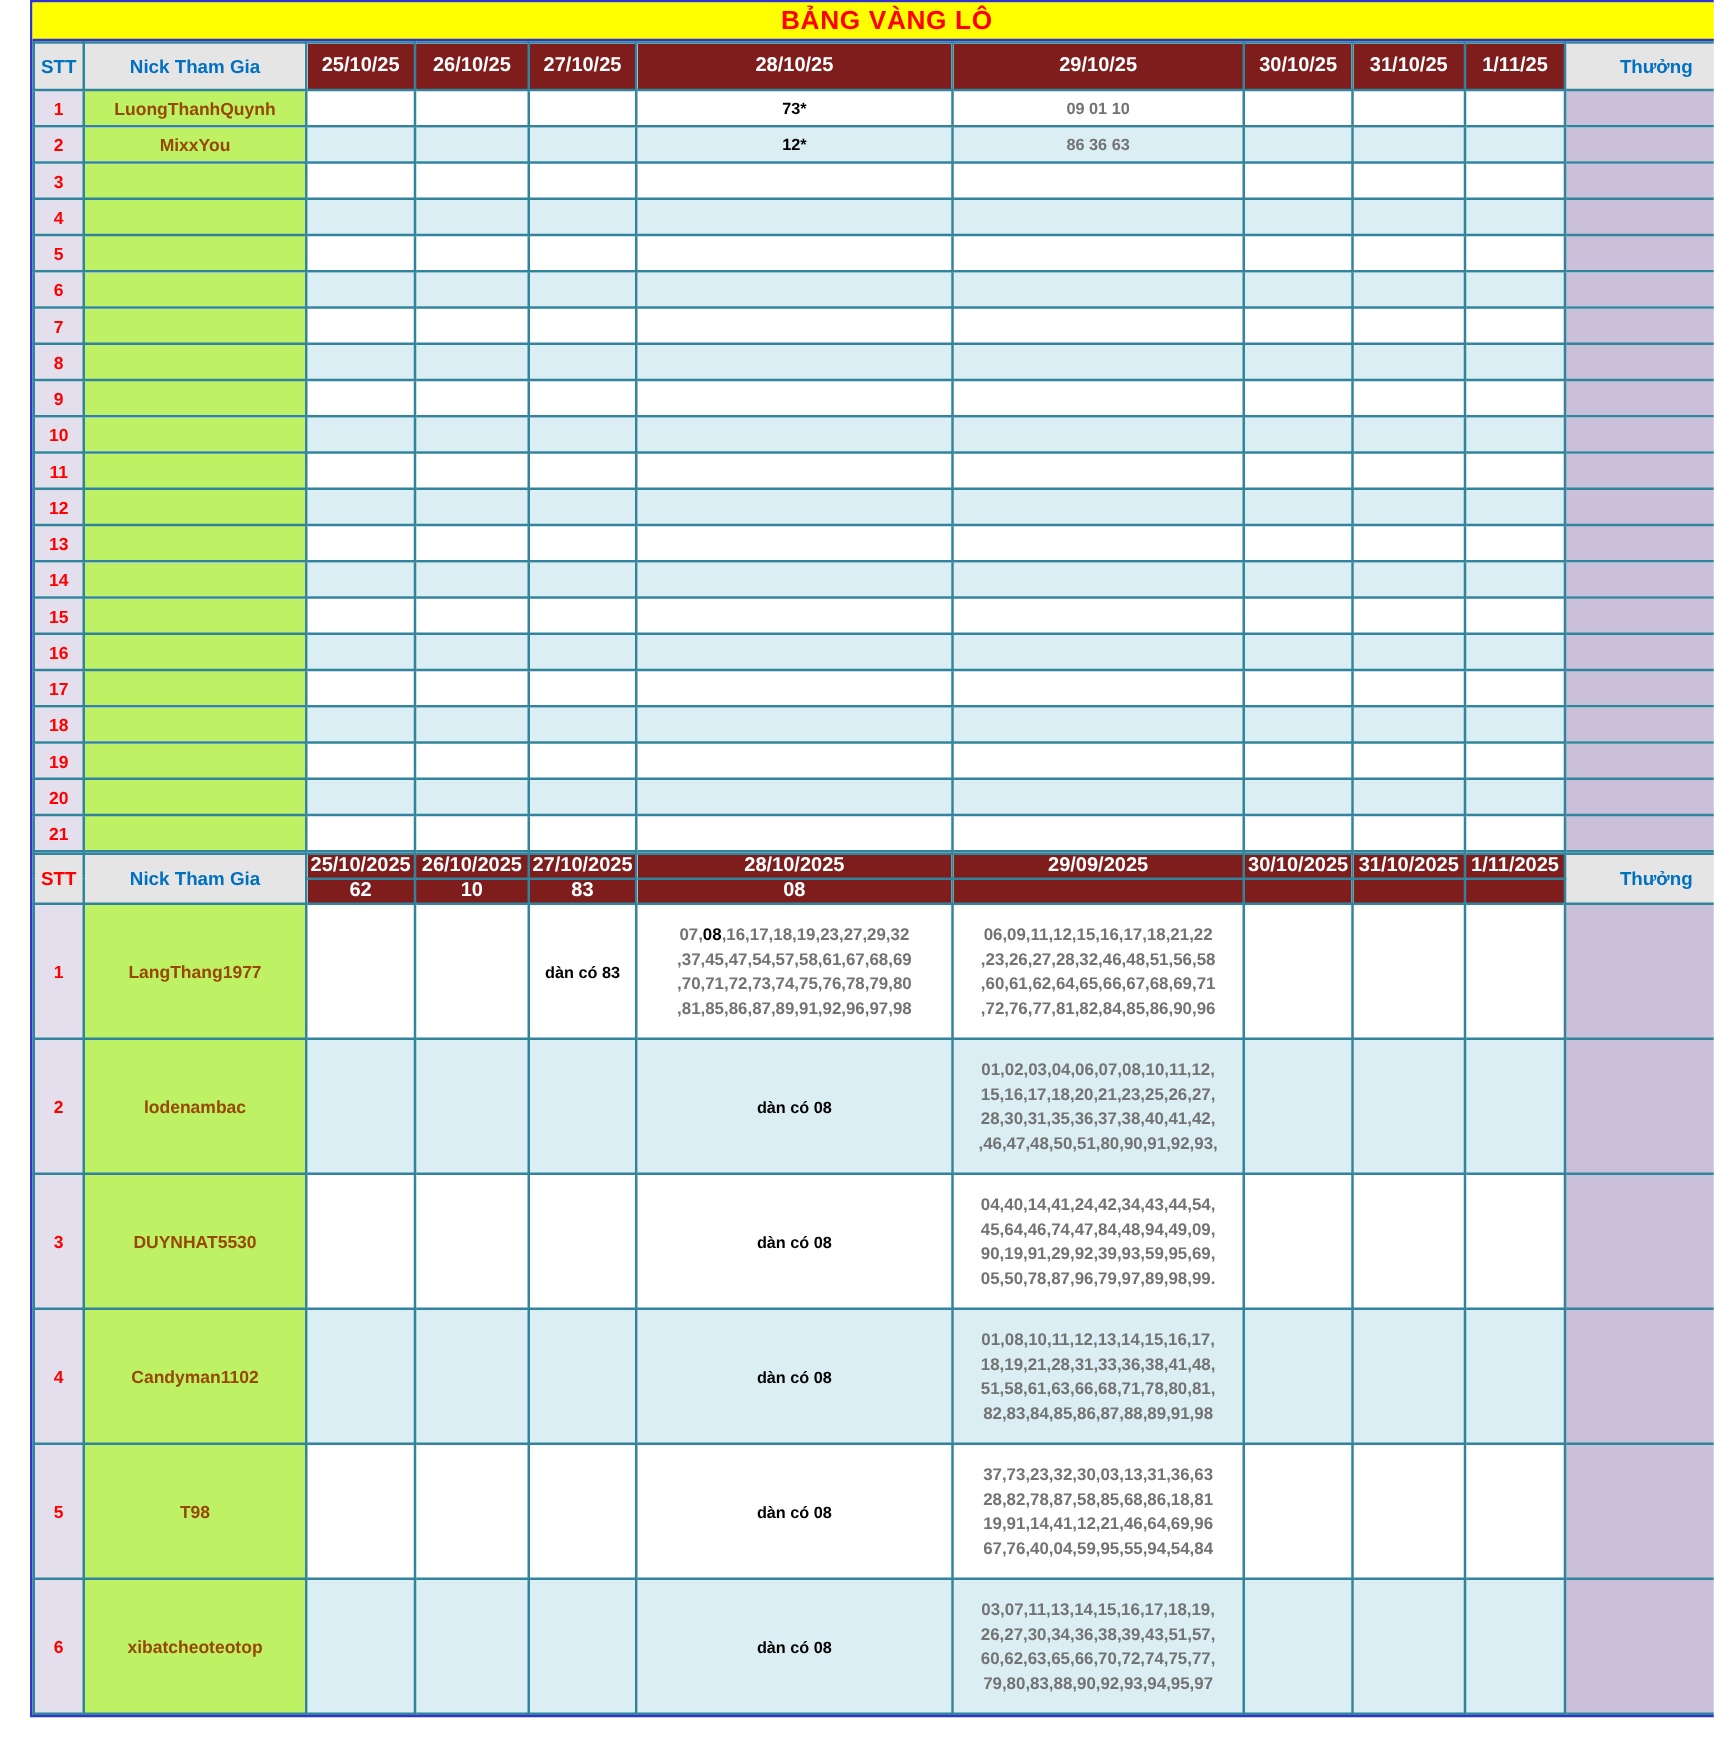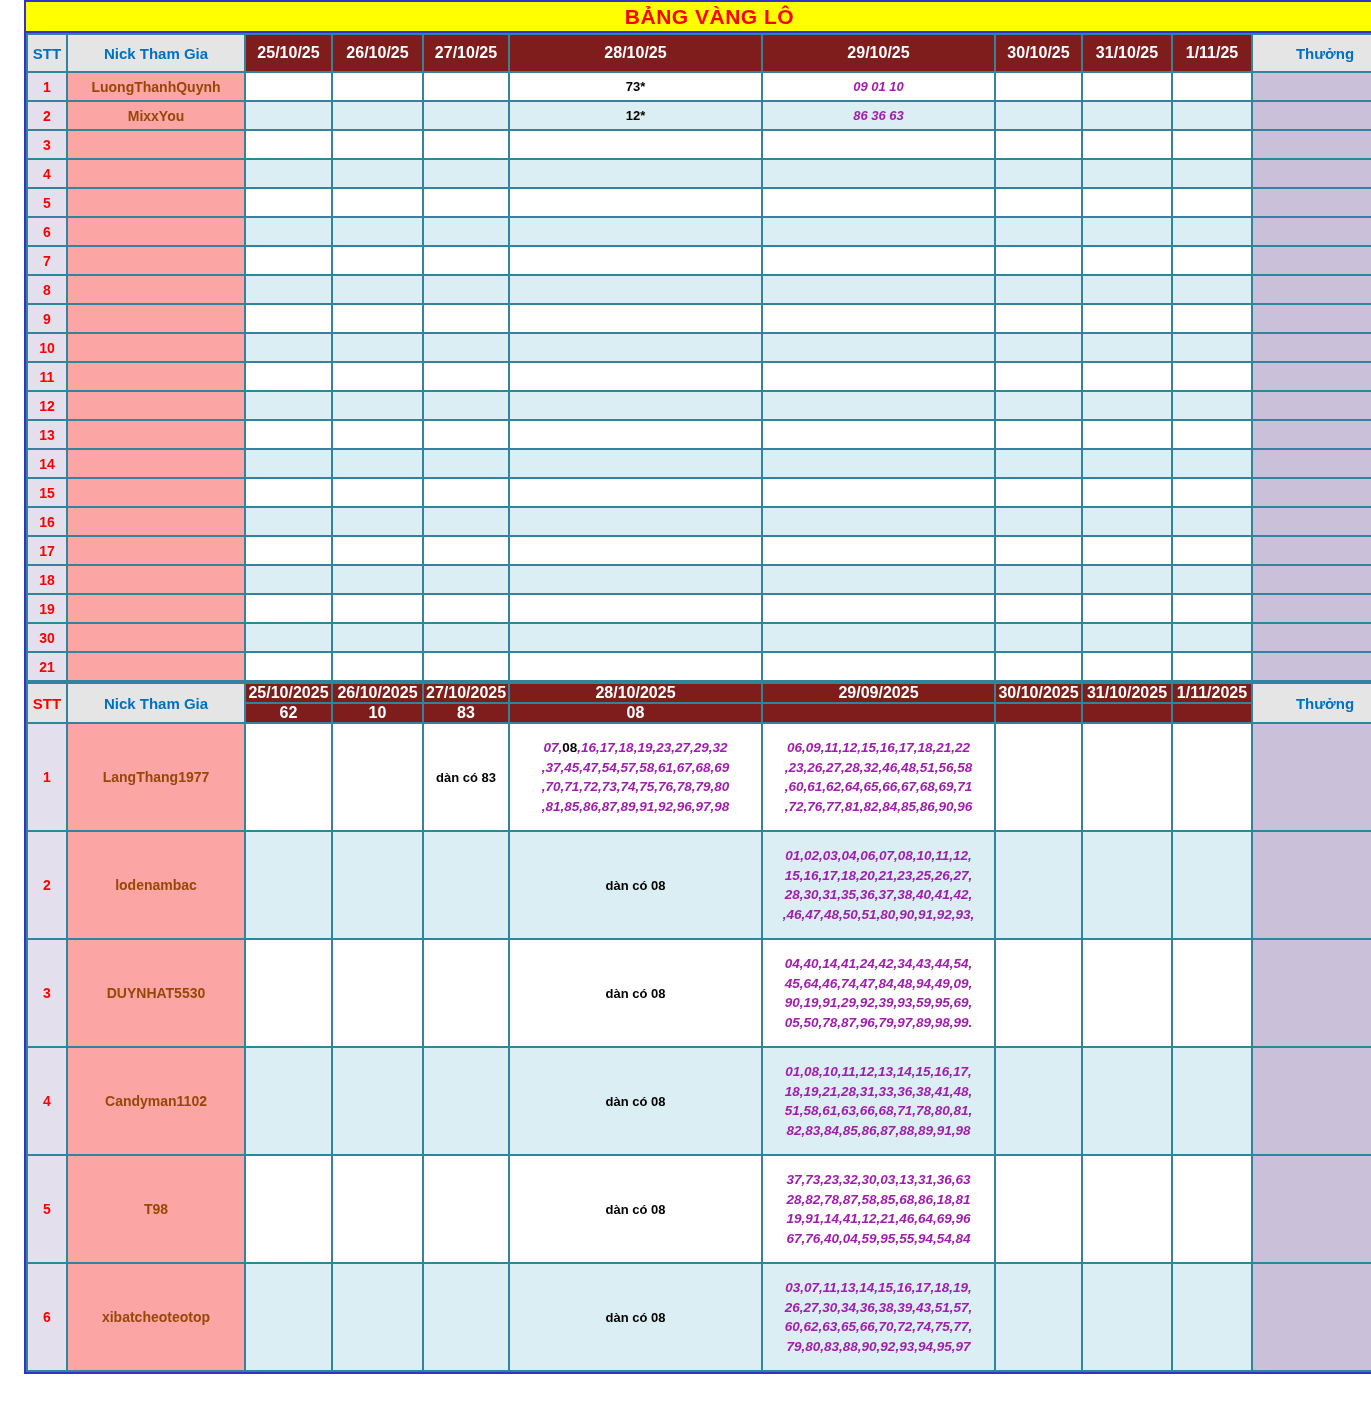--- a/index.html
+++ b/index.html
@@ -19,26 +19,26 @@
   
   .h-peach{background:#e5e5e5;font-weight:bold;font-size:15px;}
   .t-blue{color:#0070C0;}
   .t-red{color:#FF0000;}
   .h-purple{background:#7f1d1d;color:#FFFFFF;font-weight:bold;font-size:16px;}
   tr.lo-head{height:38px;}
   tr.de-head1{height:20px;}
   tr.de-head2{height:19px;}
   
   .c-stt{background:#E4DFEC;color:#FF0000;font-weight:bold;font-size:14px;}
-  .c-nick{background:#fca5a5;color:#974706;font-weight:bold;font-size:14px;}
+  .c-nick{background:#bef264;color:#974706;font-weight:bold;font-size:14px;}
   .c-reward{background:#CBC0D9;border-right:2px solid #3333CC;}
   td.c-val{background:#FFFFFF;font-weight:bold;font-size:13px;white-space:pre-line;}
   tr.alt td.c-val{background:#DAEEF3;}
   .v-black{color:#000000;}
-  .v-red{color:#a21caf;font-style:italic;}
+  .v-red{color:#737373;}
   td.nums, td.c-val.nums{font-size:13.5px;line-height:19.5px;}
   table.lo tbody tr{height:29px;}
   table.de tbody tr{height:108px;}
 </style>
 </head>
 <body>
 
 <div class="page">
 
   <section>
@@ -314,21 +314,21 @@
             <td class="c-val"></td>
             <td class="c-val"></td>
             <td class="c-val"></td>
             <td class="c-val"></td>
             <td class="c-val"></td>
             <td class="c-val"></td>
             <td class="c-val"></td>
             <td class="c-reward"></td>
           </tr>
           <tr class="alt">
-            <td class="c-stt">30</td>
+            <td class="c-stt">20</td>
             <td class="c-nick"></td>
             <td class="c-val"></td>
             <td class="c-val"></td>
             <td class="c-val"></td>
             <td class="c-val"></td>
             <td class="c-val"></td>
             <td class="c-val"></td>
             <td class="c-val"></td>
             <td class="c-val"></td>
             <td class="c-reward"></td>

